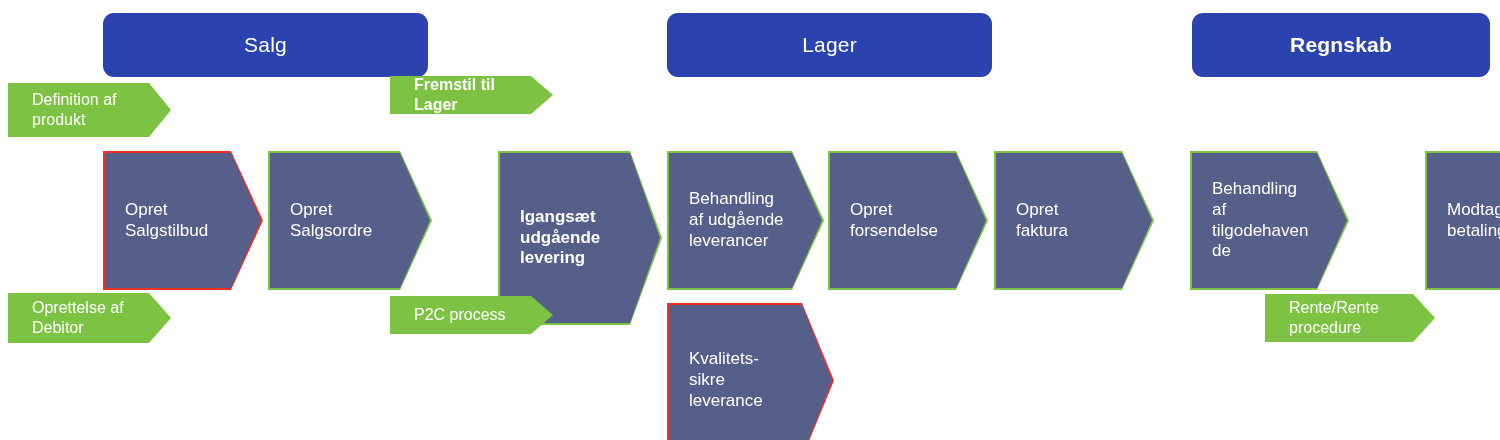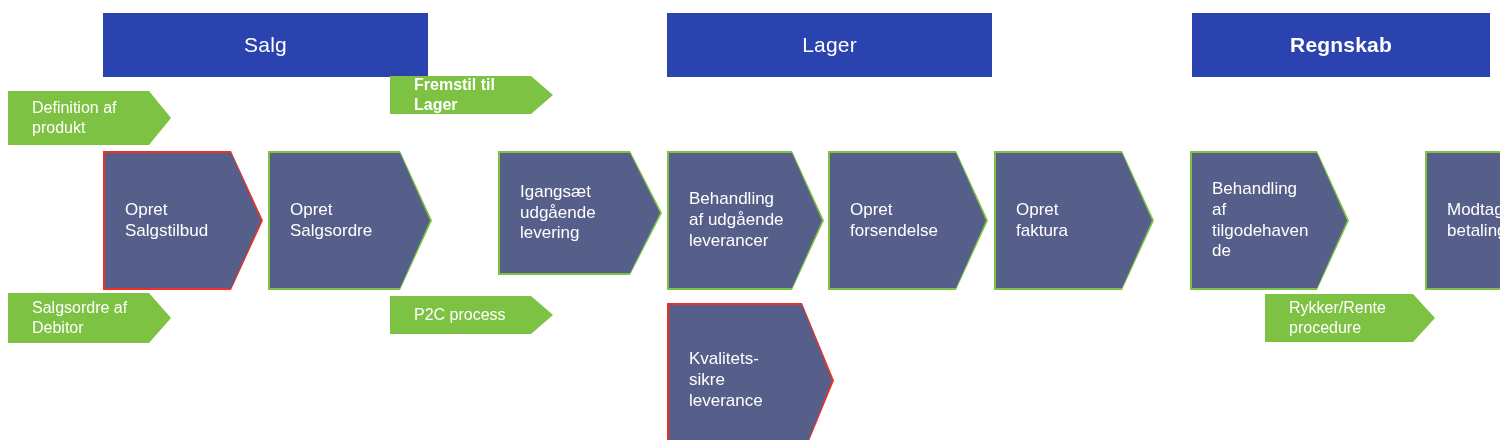--- a/index.html
+++ b/index.html
@@ -29,20 +29,21 @@
     position: absolute;
     background: #2B43AF;
     color: #ffffff;
     display: flex;
     align-items: center;
     justify-content: center;
     font-size: 21px;
     font-weight: 400;
     letter-spacing: 0.2px;
     box-sizing: border-box;
+    border-radius: 11px;
   }
 
   
   .proc {
     position: absolute;
     box-sizing: border-box;
     color: #ffffff;
     font-size: 17px;
     line-height: 1.22;
     display: flex;
@@ -123,21 +124,21 @@
       <div class="proc-shape"></div>
       <div class="proc-label">Opret
 Salgstilbud</div>
     </div>
     <div class="proc chev" style="left: 270px; top: 153px; width: 160px; height: 135px;">
       <div class="proc-outline"></div>
       <div class="proc-shape"></div>
       <div class="proc-label">Opret
 Salgsordre</div>
     </div>
-    <div class="proc chev" style="left: 500px; top: 153px; width: 160px; height: 120px;">
+    <div class="proc chev" style="left: 500px; top: 153px; width: 160px; height: 170px; font-weight: bold;">
       <div class="proc-outline"></div>
       <div class="proc-shape"></div>
       <div class="proc-label">Igangsæt
 udgående
 levering</div>
     </div>
     <div class="proc chev" style="left: 669px; top: 153px; width: 153px; height: 135px;">
       <div class="proc-outline"></div>
       <div class="proc-shape"></div>
       <div class="proc-label">Behandling
@@ -170,32 +171,32 @@
       <div class="proc-label">Modtag
 betaling</div>
     </div>
     <div class="proc chev outline-red" style="left: 669px; top: 305px; width: 163px; height: 151px;">
       <div class="proc-outline"></div>
       <div class="proc-shape"></div>
       <div class="proc-label">Kvalitets-
 sikre
 leverance</div>
     </div>
-    <div class="note" style="left: 8px; top: 91px; width: 163px; height: 54px;">
+    <div class="note" style="left: 8px; top: 83px; width: 163px; height: 54px;">
       <div class="note-label">Definition af
 produkt</div>
     </div>
     <div class="note" style="left: 390px; top: 76px; width: 163px; height: 38px; font-weight: bold;">
       <div class="note-label">Fremstil til
 Lager</div>
     </div>
     <div class="note" style="left: 8px; top: 293px; width: 163px; height: 50px;">
-      <div class="note-label">Salgsordre af
+      <div class="note-label">Oprettelse af
 Debitor</div>
     </div>
     <div class="note" style="left: 390px; top: 296px; width: 163px; height: 38px;">
       <div class="note-label">P2C process</div>
     </div>
     <div class="note" style="left: 1265px; top: 294px; width: 170px; height: 48px;">
-      <div class="note-label">Rykker/Rente
+      <div class="note-label">Rente/Rente
 procedure</div>
     </div>
   </div>
 
 </body></html>

